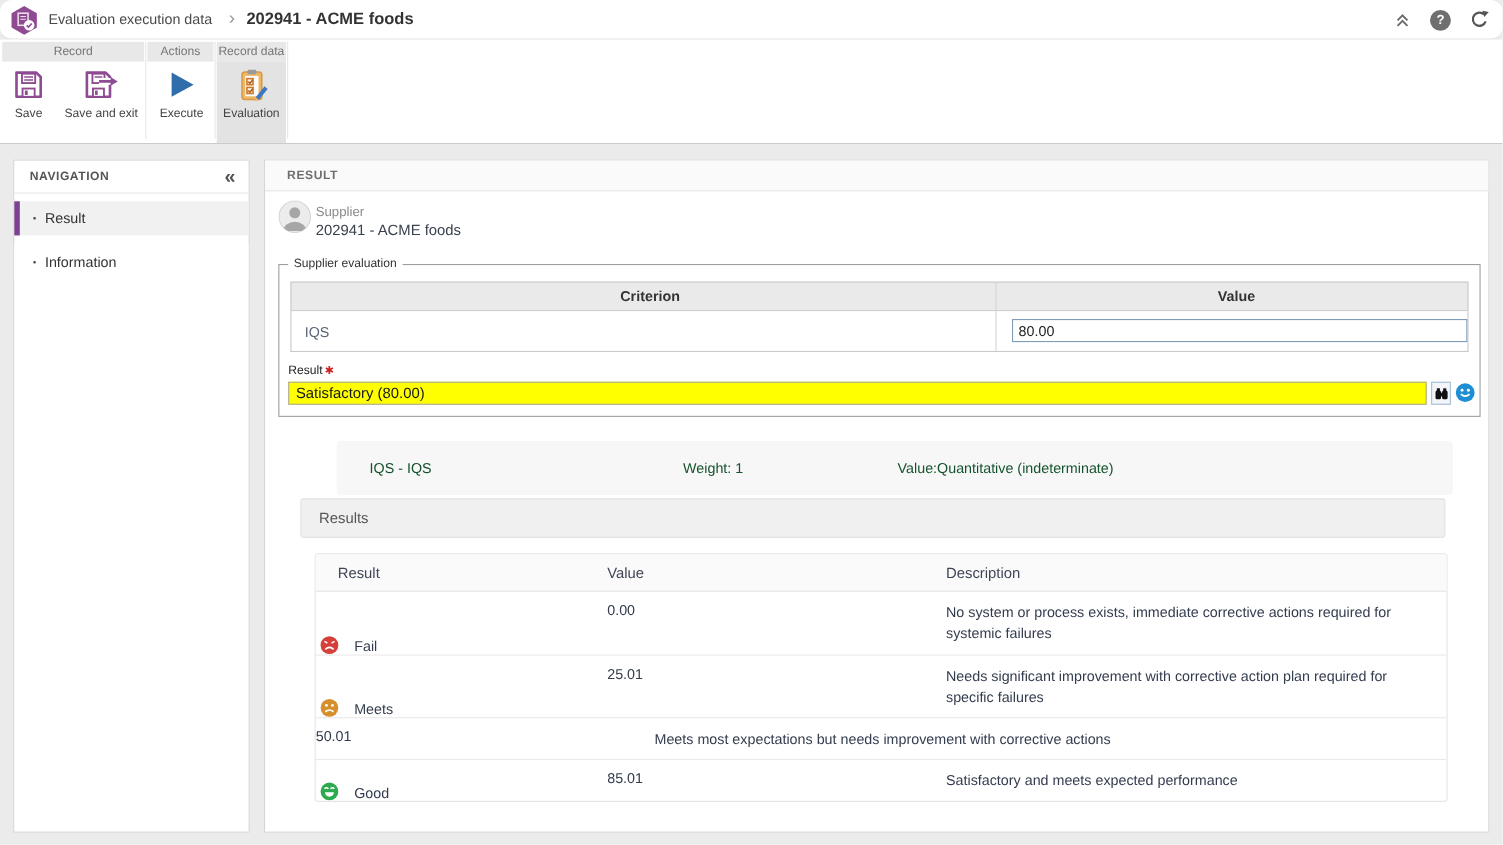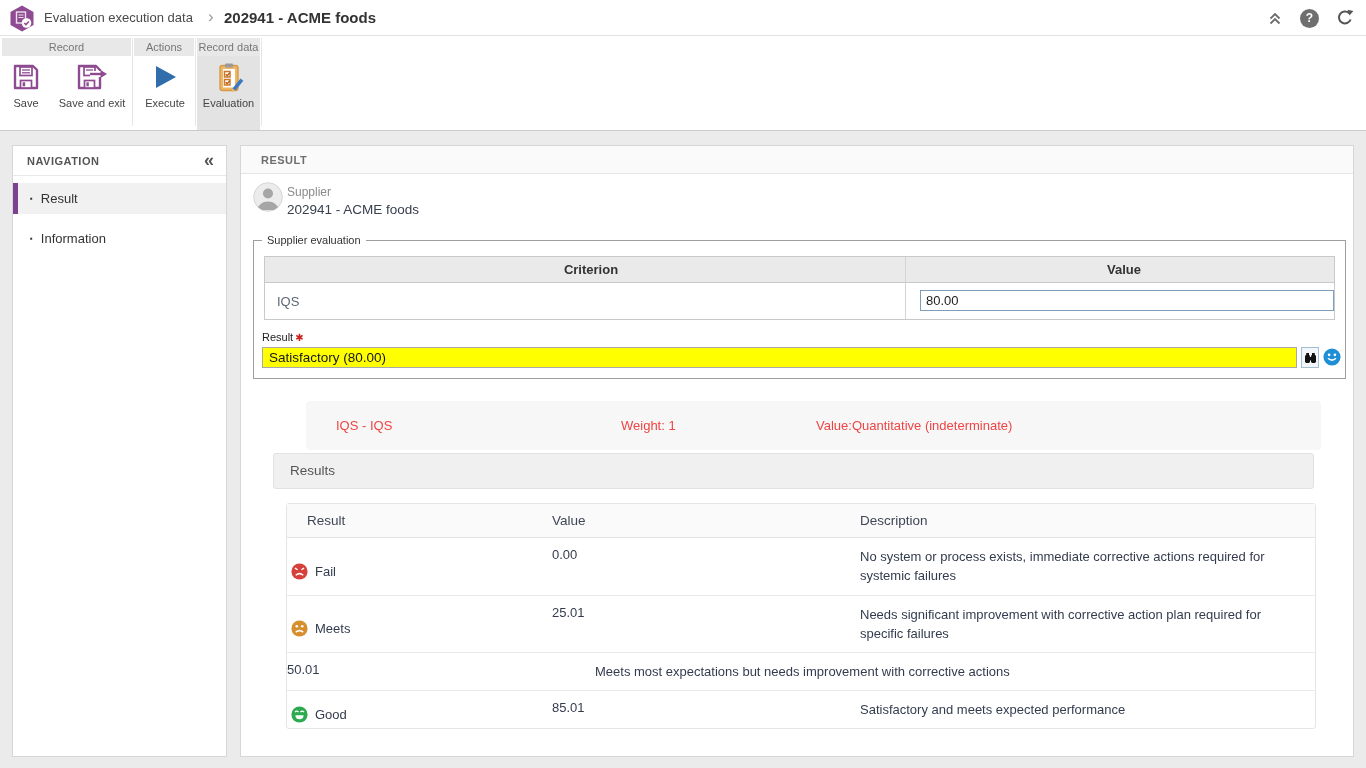--- a/index.html
+++ b/index.html
@@ -1,21 +1,21 @@
 <!DOCTYPE html>
 <html><head>
 <meta charset="utf-8">
 <style>
   * { margin:0; padding:0; box-sizing:border-box; }
   html,body { width:1366px; height:768px; }
   body { font-family:"Liberation Sans", sans-serif; background:#ebebeb; overflow:hidden; }
   #root { position:relative; width:1366px; height:768px; }
 
   
-  .topbar { position:absolute; left:0; top:0; width:1366px; height:36px; background:#fff; border-bottom:1px solid #e2e2e2; }
+  .topbar { position:absolute; left:0; top:0; width:1366px; height:36px; background:#fff; border-bottom:1px solid #e2e2e2;border-radius:11px; }
   .app-icon { position:absolute; left:8px; top:4px; width:28px; height:28px; }
   .crumb-parent { position:absolute; left:44px; top:0; line-height:36px; font-size:13px; color:#4a4a4a; cursor:pointer; }
   .crumb-sep { position:absolute; left:208px; top:0; line-height:34px; font-size:17px; color:#999; }
   .crumb-current { position:absolute; left:224px; top:0; line-height:36px; font-size:15px; font-weight:bold; color:#333; }
   .tb-actions { position:absolute; right:12px; top:0; height:36px; display:flex; align-items:center; gap:16px; }
   .tb-icon { width:19px; height:19px; display:flex; align-items:center; justify-content:center; cursor:pointer; }
   .help-circle { width:19px; height:19px; border-radius:50%; background:#6f6f6f; color:#fff; font-size:12px; font-weight:bold; text-align:center; line-height:19px; }
 
   
   .ribbon { position:absolute; left:0; top:36px; width:1366px; height:95px; background:#fff; border-bottom:1px solid #cbcbcb; }
@@ -64,34 +64,34 @@
   .crit-row { display:flex; height:37px; border:1px solid #c9c9c9; border-top:none; background:#fff; }
   .crit-row .c1 { font-size:13px; color:#5c6676; line-height:37px; }
   .val-input { margin-top:7px; margin-left:6px; width:414px; height:21px; border:1px solid #7f9db9; font-family:"Liberation Sans",sans-serif; font-size:13px; color:#222; padding:0 5px; }
   .result-label-row { position:absolute; left:8px; top:90px; font-size:11px; color:#222; }
   .req { color:#cc1f1f; font-size:10px; margin-left:2px; }
   .result-input { position:absolute; left:8px; top:106px; width:1035px; height:21px; border:1px solid #a9a9a9; font-family:"Liberation Sans",sans-serif; font-size:13.5px; color:#15171c; padding:0 6px; }
   .lookup-btn { position:absolute; left:1047px; top:106px; width:18px; height:21px; border:1px solid #a3bdd3; background:#f2f6fa; display:flex; align-items:center; justify-content:center; cursor:pointer; padding:0; }
   .result-smiley { position:absolute; left:1069px; top:107px; width:18px; height:18px; }
 
   .info-bar { position:absolute; left:65px; top:255px; width:1015px; height:49px; background:#f7f7f7; border-radius:4px; }
-  .info-bar span { position:absolute; top:0; line-height:49px; font-size:13px; color:#ef4444; }
+  .info-bar span { position:absolute; top:0; line-height:49px; font-size:13px; color:#14532d; }
   .ib-name { left:30px; } .ib-weight { left:315px; } .ib-type { left:510px; }
 
   .results-bar { position:absolute; left:32px; top:307px; width:1041px; height:36px; background:#f0f0f0; border:1px solid #e2e2e2; border-radius:3px; }
   .results-bar span { margin-left:16px; line-height:34px; font-size:13.5px; color:#555; }
 
   .rtable { position:absolute; left:45px; top:357px; width:1030px; border:1px solid #e5e5e5; border-radius:3px; background:#fff; }
   .rt-head { display:flex; height:34px; background:#fafafa; border-bottom:1px solid #e5e5e5; align-items:center; font-size:13.5px; color:#3f4656; }
   .rt-head .rt-c1 { padding-left:20px; }
   .rt-c1 { width:265px; } .rt-c2 { width:308px; } .rt-c3 { flex:1; padding-right:14px; }
   .rt-row { display:flex; padding-top:9px; font-size:13px; color:#333c4e; }
   .rt-row + .rt-row { border-top:1px solid #e9e9e9; }
   .rt-row.tall { height:57px; } .rt-row.short { height:38px; }
-  .rt-row .rt-c1 { padding-left:4px; display:flex; align-items:center; }
+  .rt-row .rt-c1 { padding-left:4px; display:flex; align-items:flex-end;gap:7px; }
   .face { width:17px; height:17px; margin-right:7px; margin-top:0; flex:0 0 auto; }
   .rt-c3 { line-height:19px; }
 </style>
 </head>
 <body>
 
 <div id="root">
 
   <header class="topbar">
     <svg class="app-icon" viewBox="0 0 28 28">

